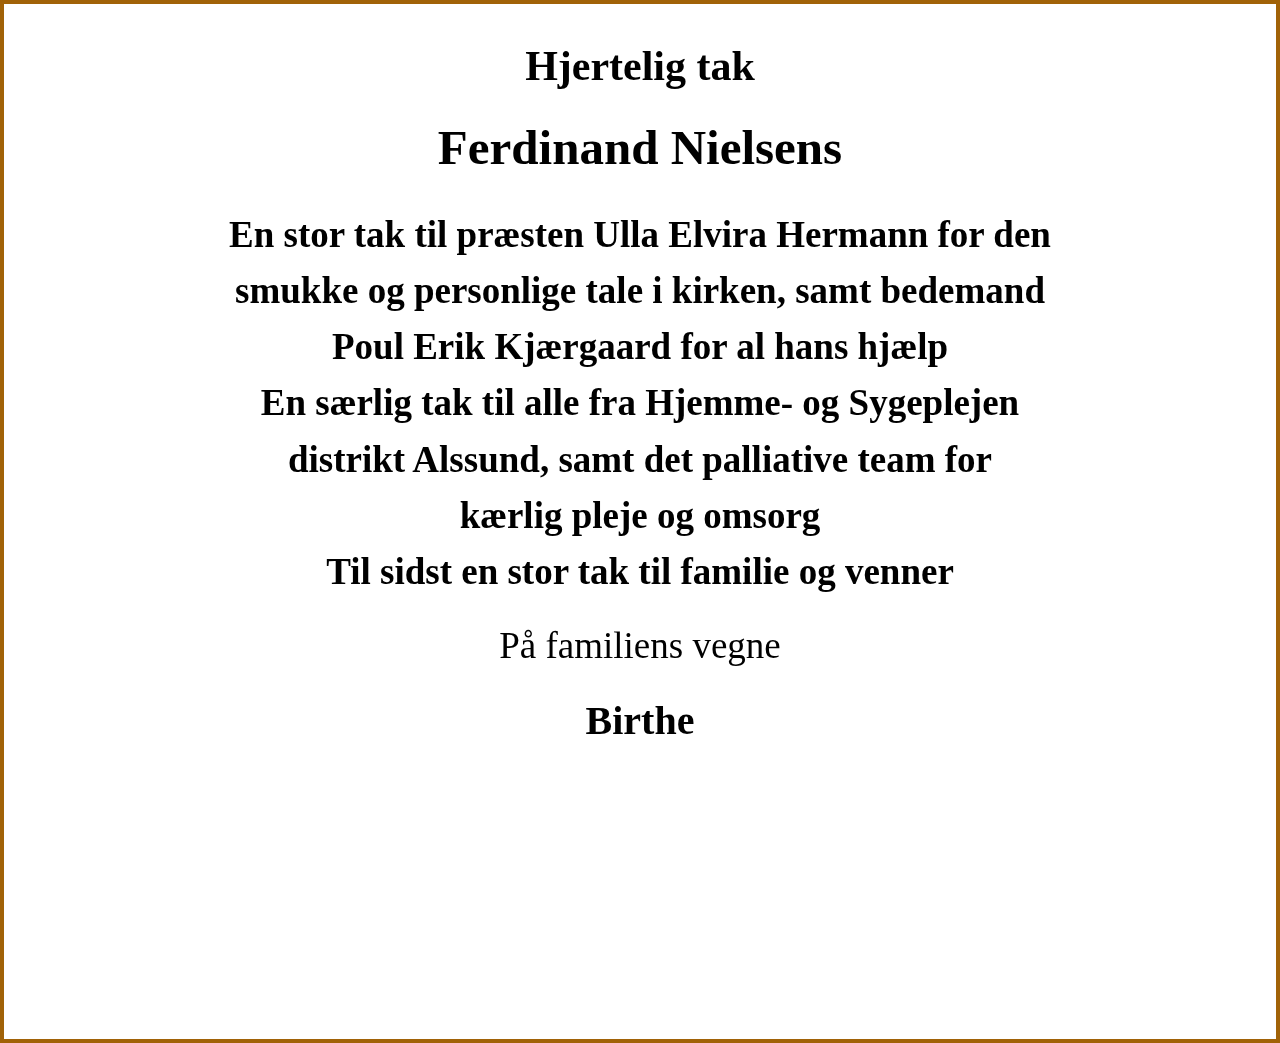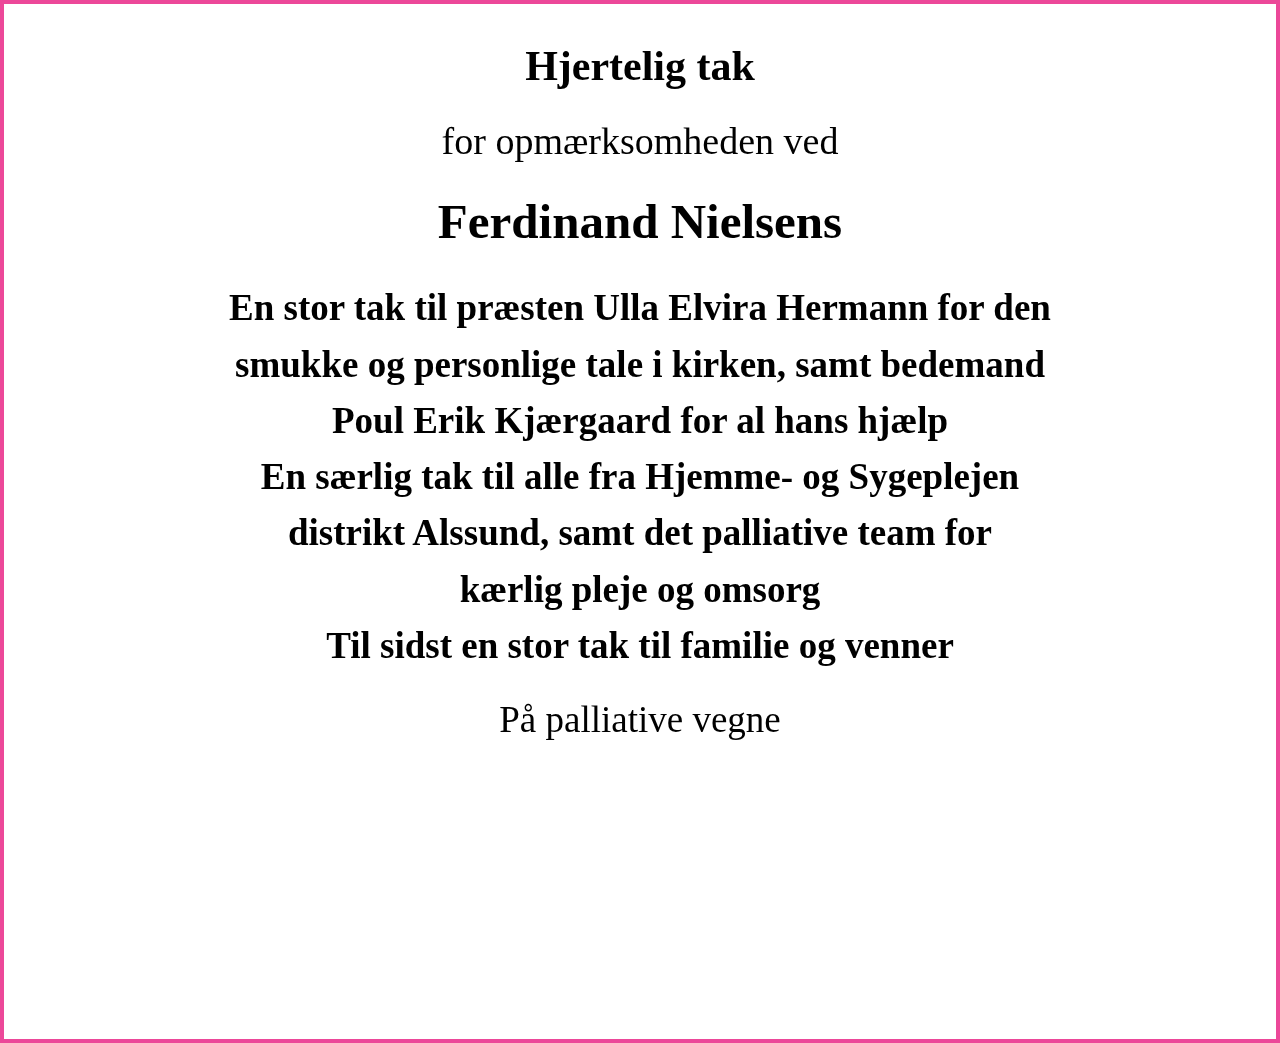--- a/index.html
+++ b/index.html
@@ -11,21 +11,21 @@
     width: 1280px;
     height: 1043px;
     font-family: "Liberation Serif", "DejaVu Serif", serif;
     color: #000000;
     overflow: hidden;
   }
   .notice-frame {
     box-sizing: border-box;
     width: 1280px;
     height: 1043px;
-    border: 4px solid #ec4899;
+    border: 4px solid #a16207;
     background: #ffffff;
     padding: 38px 60px 20px 60px;
     display: flex;
     flex-direction: column;
     align-items: center;
   }
   .line {
     text-align: center;
     width: 100%;
   }
@@ -70,23 +70,23 @@
     font-size: 40px;
     font-weight: bold;
     line-height: 1.2;
   }
 </style>
 </head>
 <body>
 
 <div class="notice-frame">
   <div class="line headline">Hjertelig tak</div>
-  <div class="line subline">for opmærksomheden ved</div>
   <div class="line name">Ferdinand Nielsens</div>
   <div class="line body-text">En stor tak til præsten Ulla Elvira Hermann for den
 smukke og personlige tale i kirken, samt bedemand
 Poul Erik Kjærgaard for al hans hjælp
 En særlig tak til alle fra Hjemme- og Sygeplejen
 distrikt Alssund, samt det palliative team for
 kærlig pleje og omsorg
 Til sidst en stor tak til familie og venner</div>
-  <div class="line on-behalf">På palliative vegne</div>
+  <div class="line on-behalf">På familiens vegne</div>
+  <div class="line signature">Birthe</div>
 </div>
 
 </body></html>

